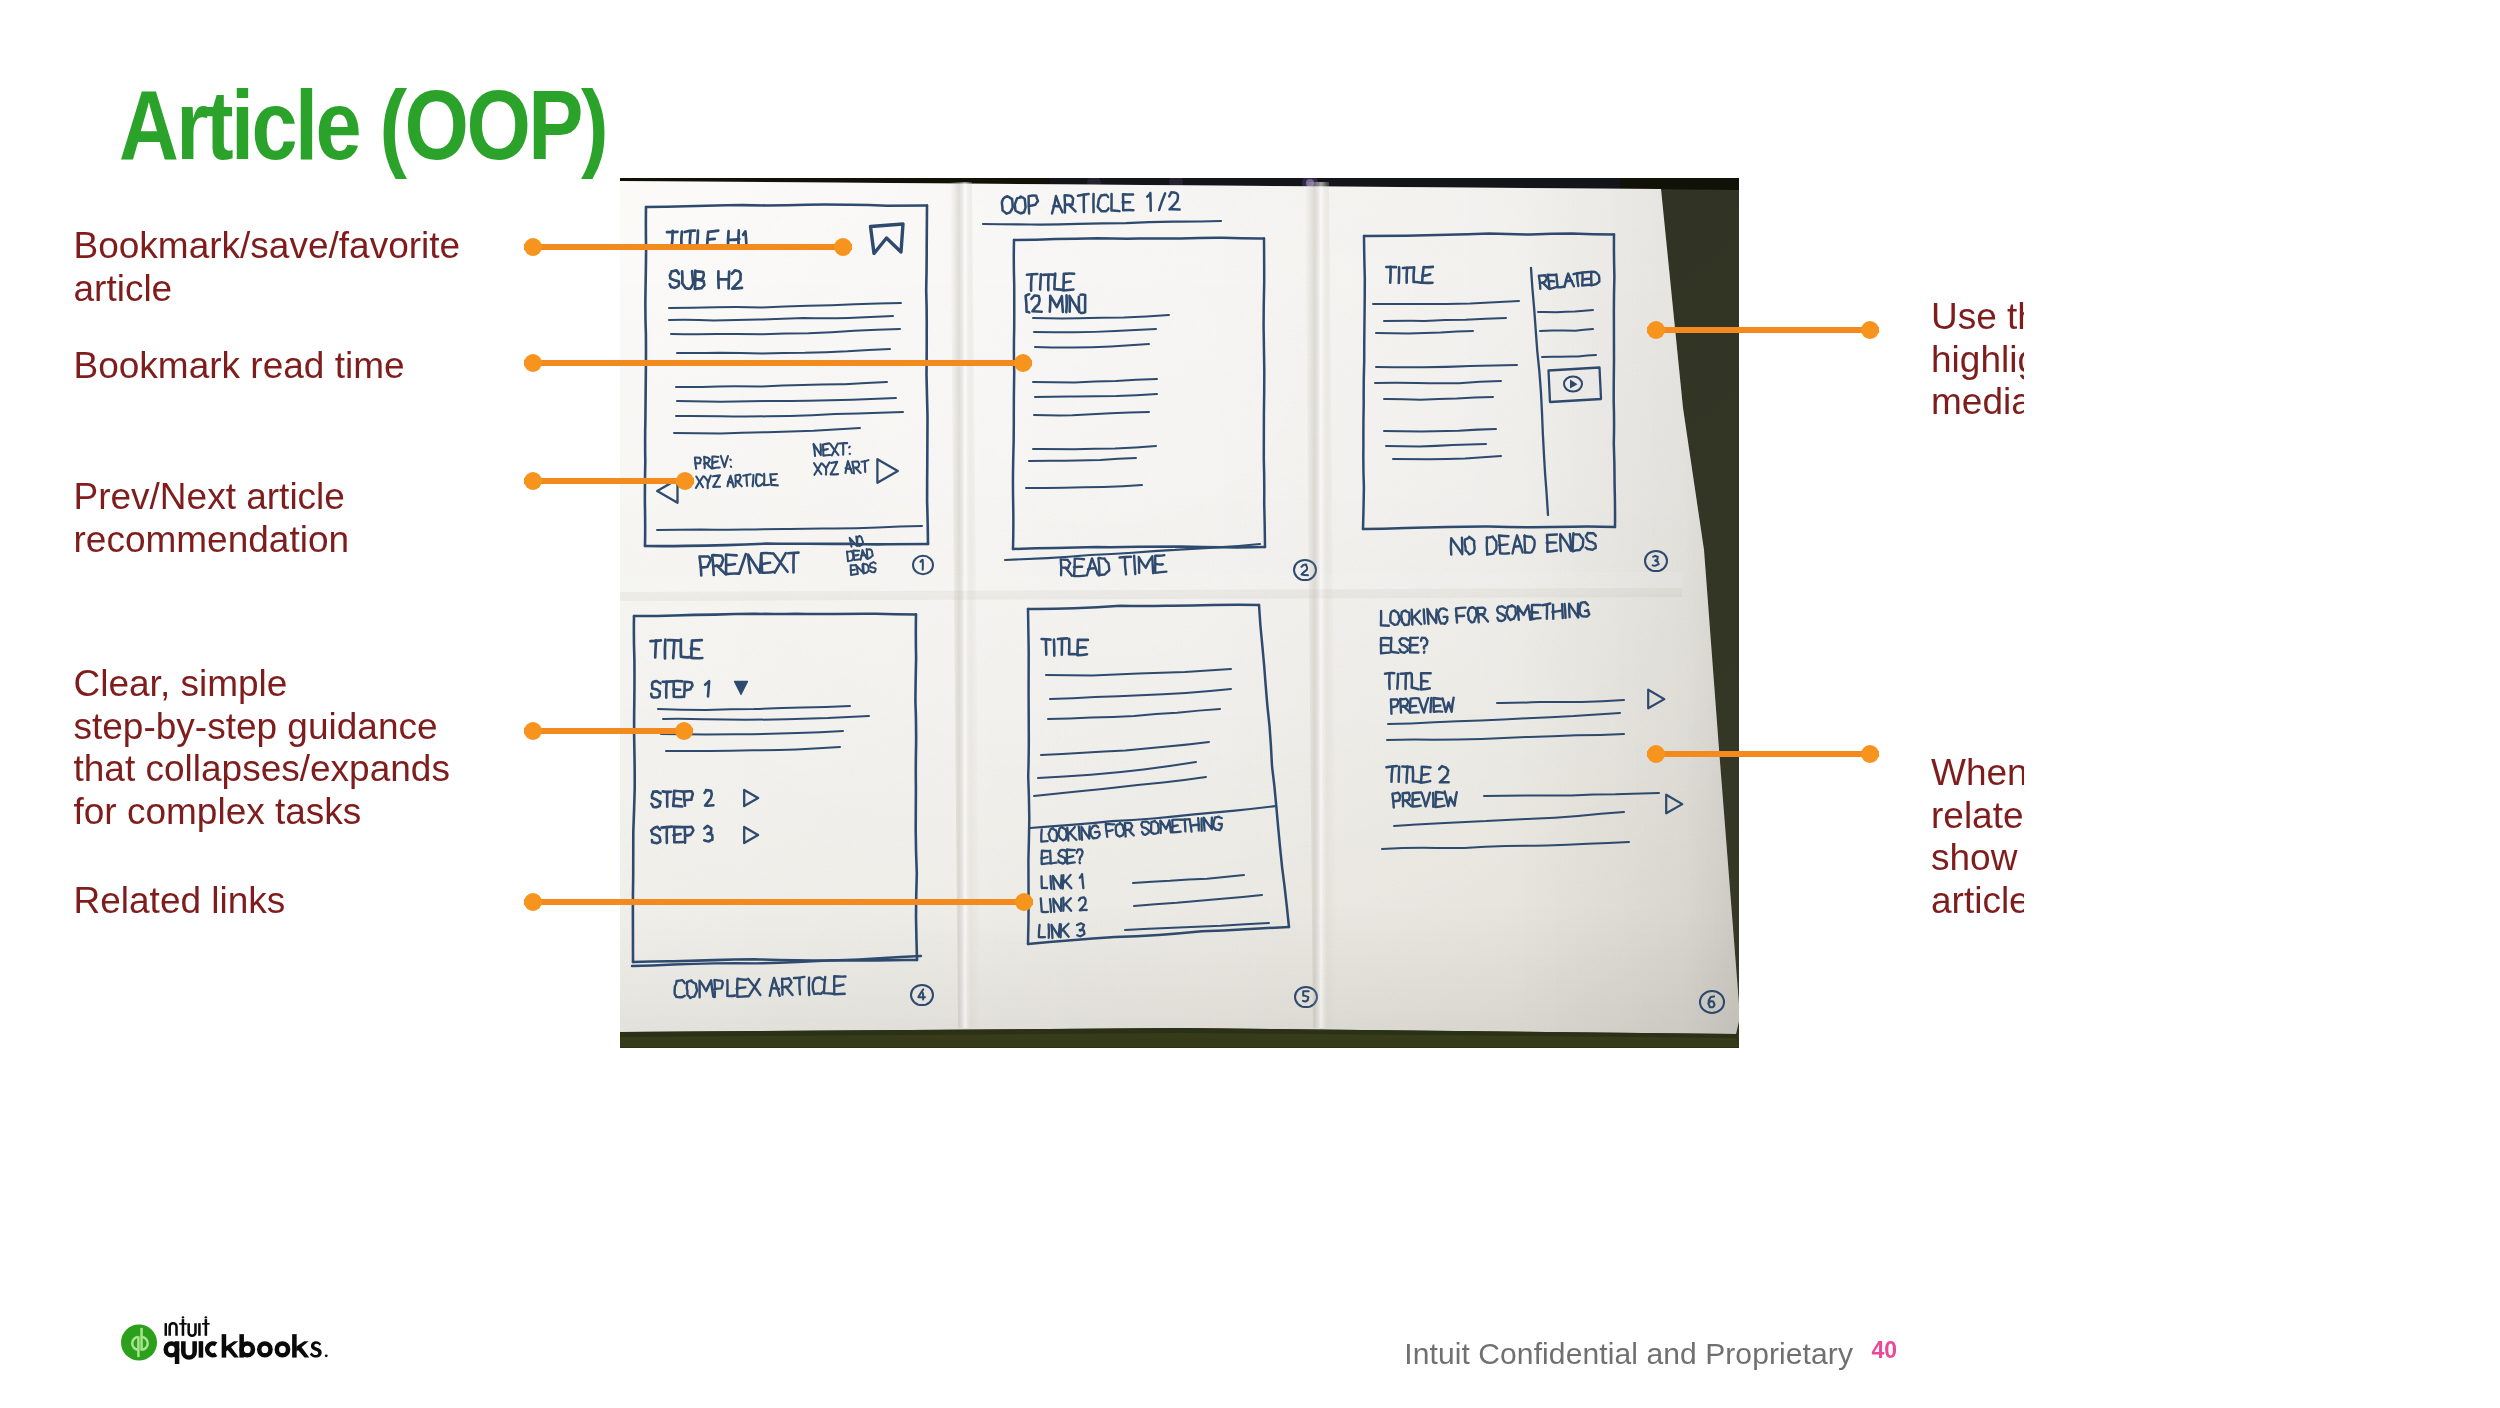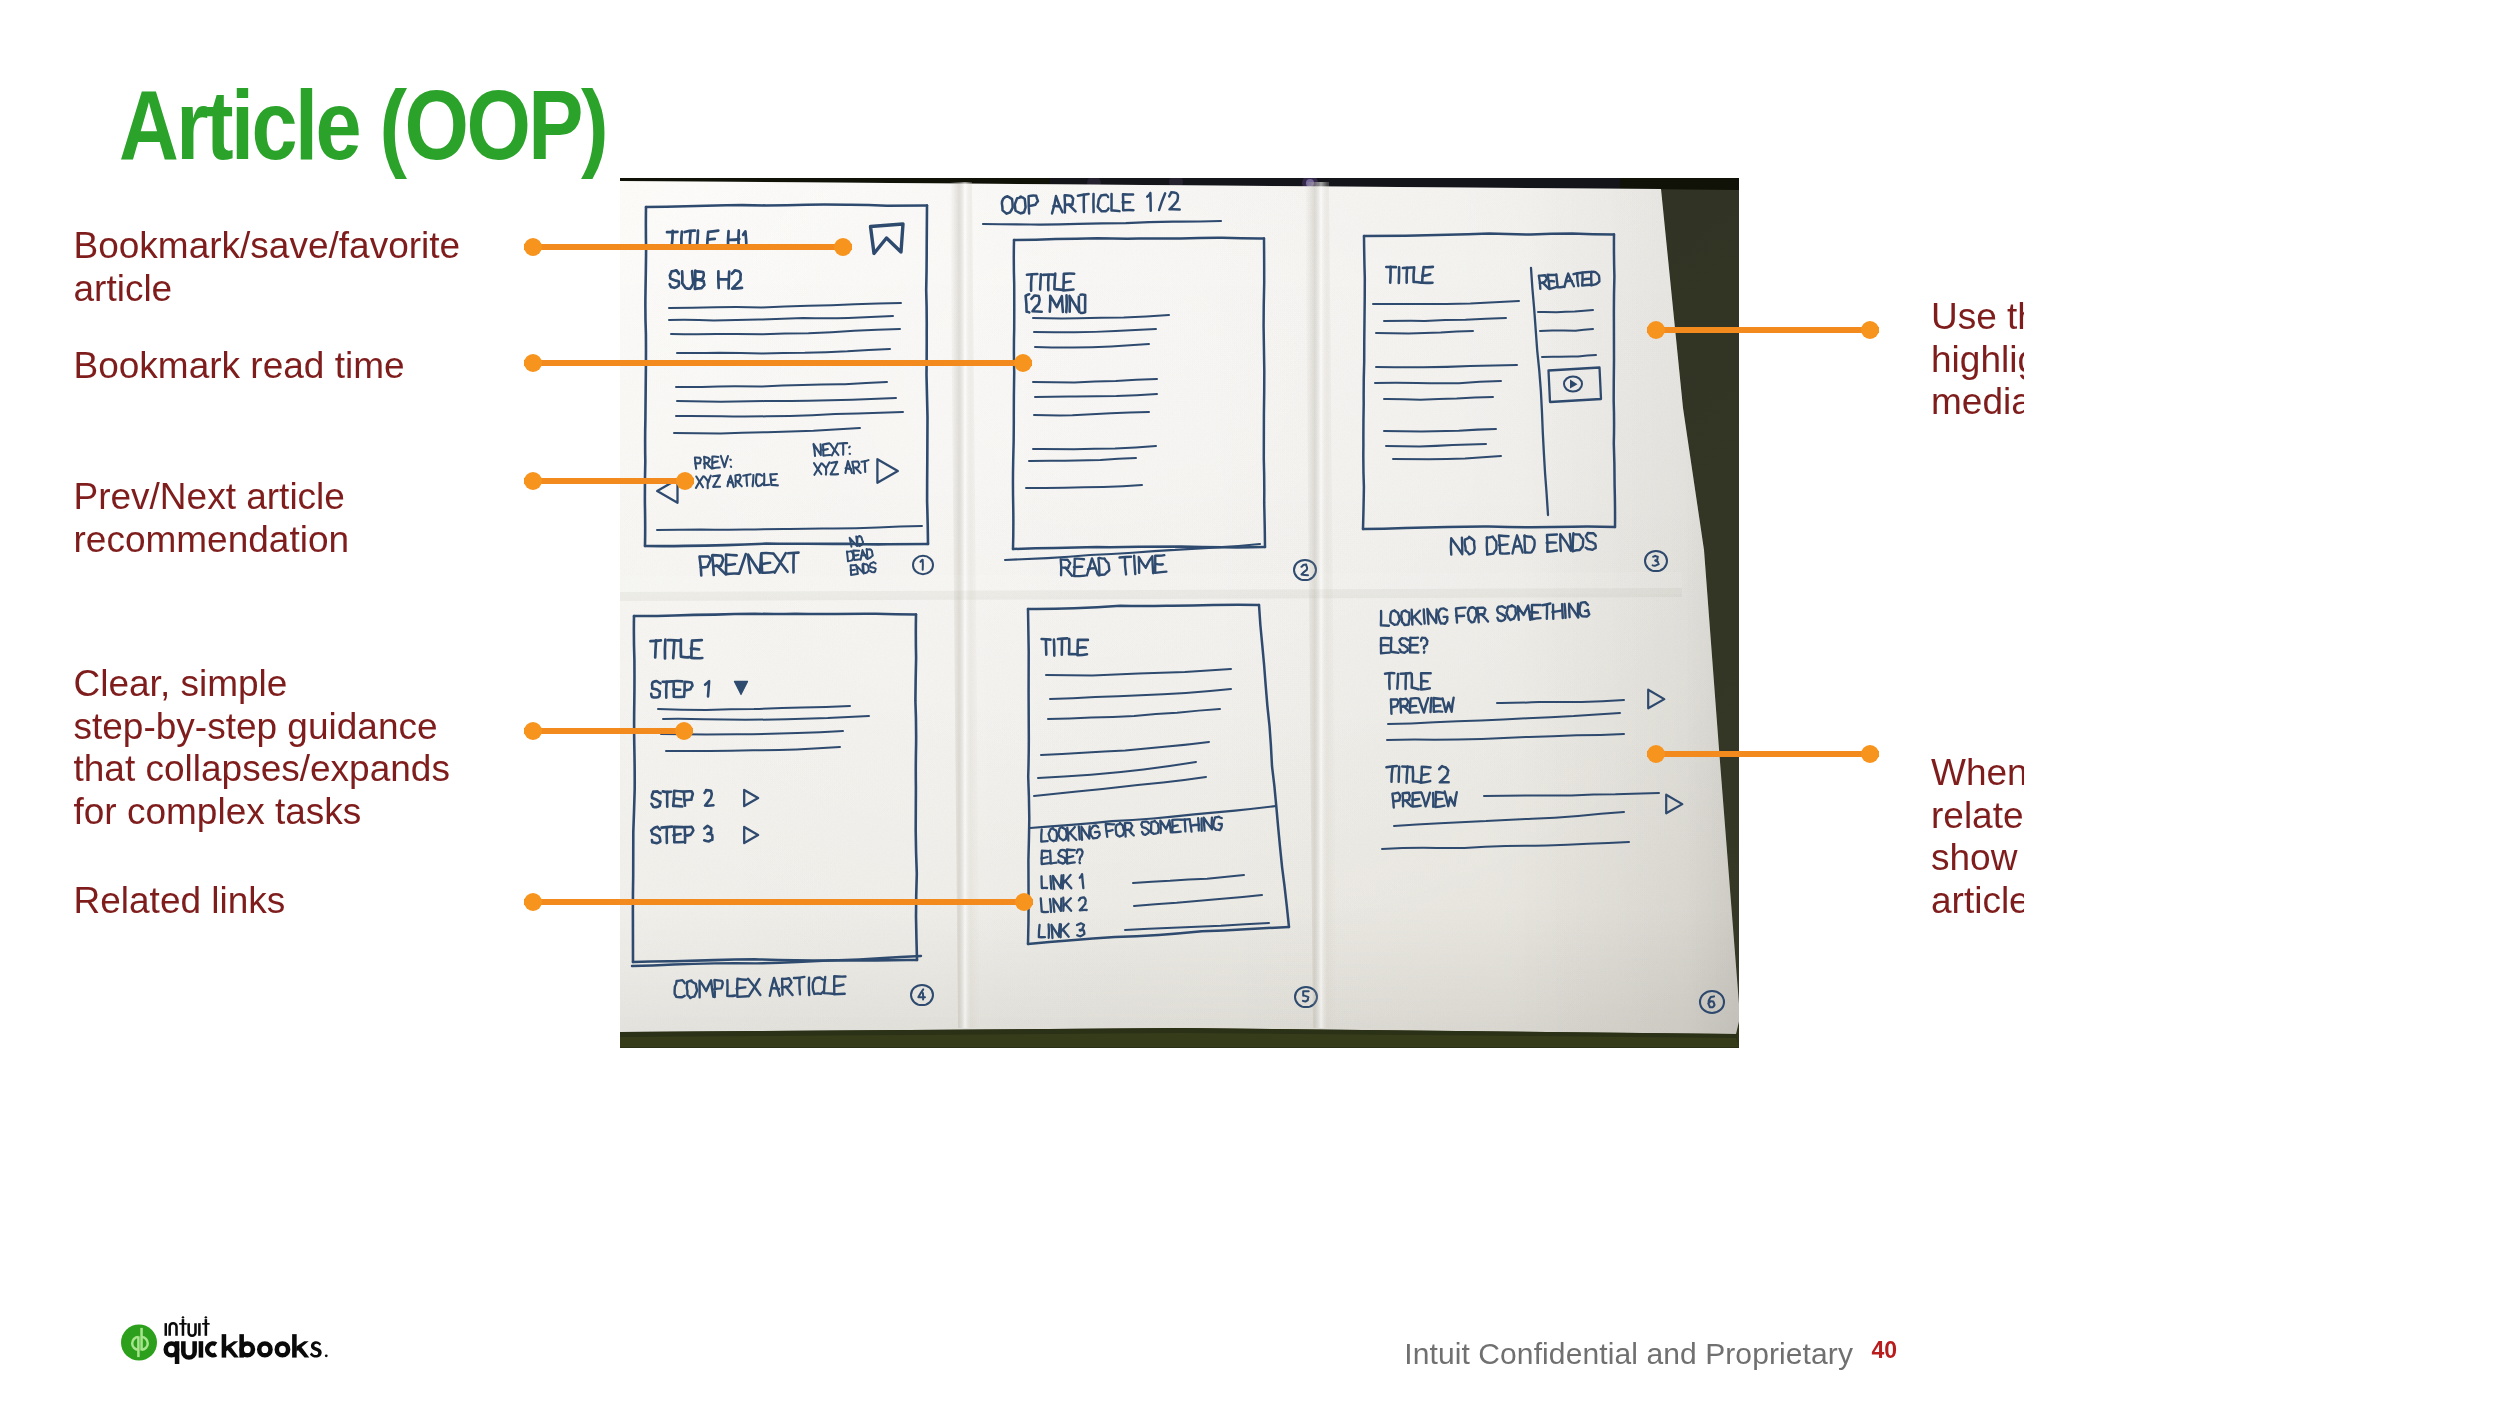--- a/index.html
+++ b/index.html
@@ -9,21 +9,21 @@
   .note{position:absolute;font-size:37px;line-height:42.7px;color:#7f1d1d;white-space:pre-line;}
   .photo{position:absolute;left:620px;top:178px;width:1119px;height:870px;overflow:hidden;z-index:1;}
   .photo svg{display:block;}
   .callout{position:absolute;height:18px;z-index:3;}
   .callout .ln{position:absolute;left:0;top:6px;height:6px;background:#F28A1E;}
   .callout .d1,.callout .d2{position:absolute;top:0;width:18px;height:18px;border-radius:50%;background:#F7941E;}
   .callout .d1{left:0;}
   .callout .d2{right:0;}
   .logo{position:absolute;left:121px;top:1316px;}
   .footer-note{position:absolute;right:171px;top:1337px;font-size:30px;color:#707070;letter-spacing:0.1px;white-space:nowrap;}
-  .footer-page{position:absolute;right:127px;top:1337px;font-size:23px;color:#b91c1c;font-weight:bold;}
+  .footer-page{position:absolute;right:127px;top:1337px;font-size:23px;color:#ec4899;font-weight:bold;}
 </style>
 </head>
 <body>
 
 <div id="slide">
   <div class="title">Article (OOP)</div>
   <div id="notes-layer">
       <div class="note" style="left: 73.5px; top: 225px; width: 430px;">Bookmark/save/favorite
 article</div>
       <div class="note" style="left: 73.5px; top: 345px; width: 430px;">Bookmark read time</div>

